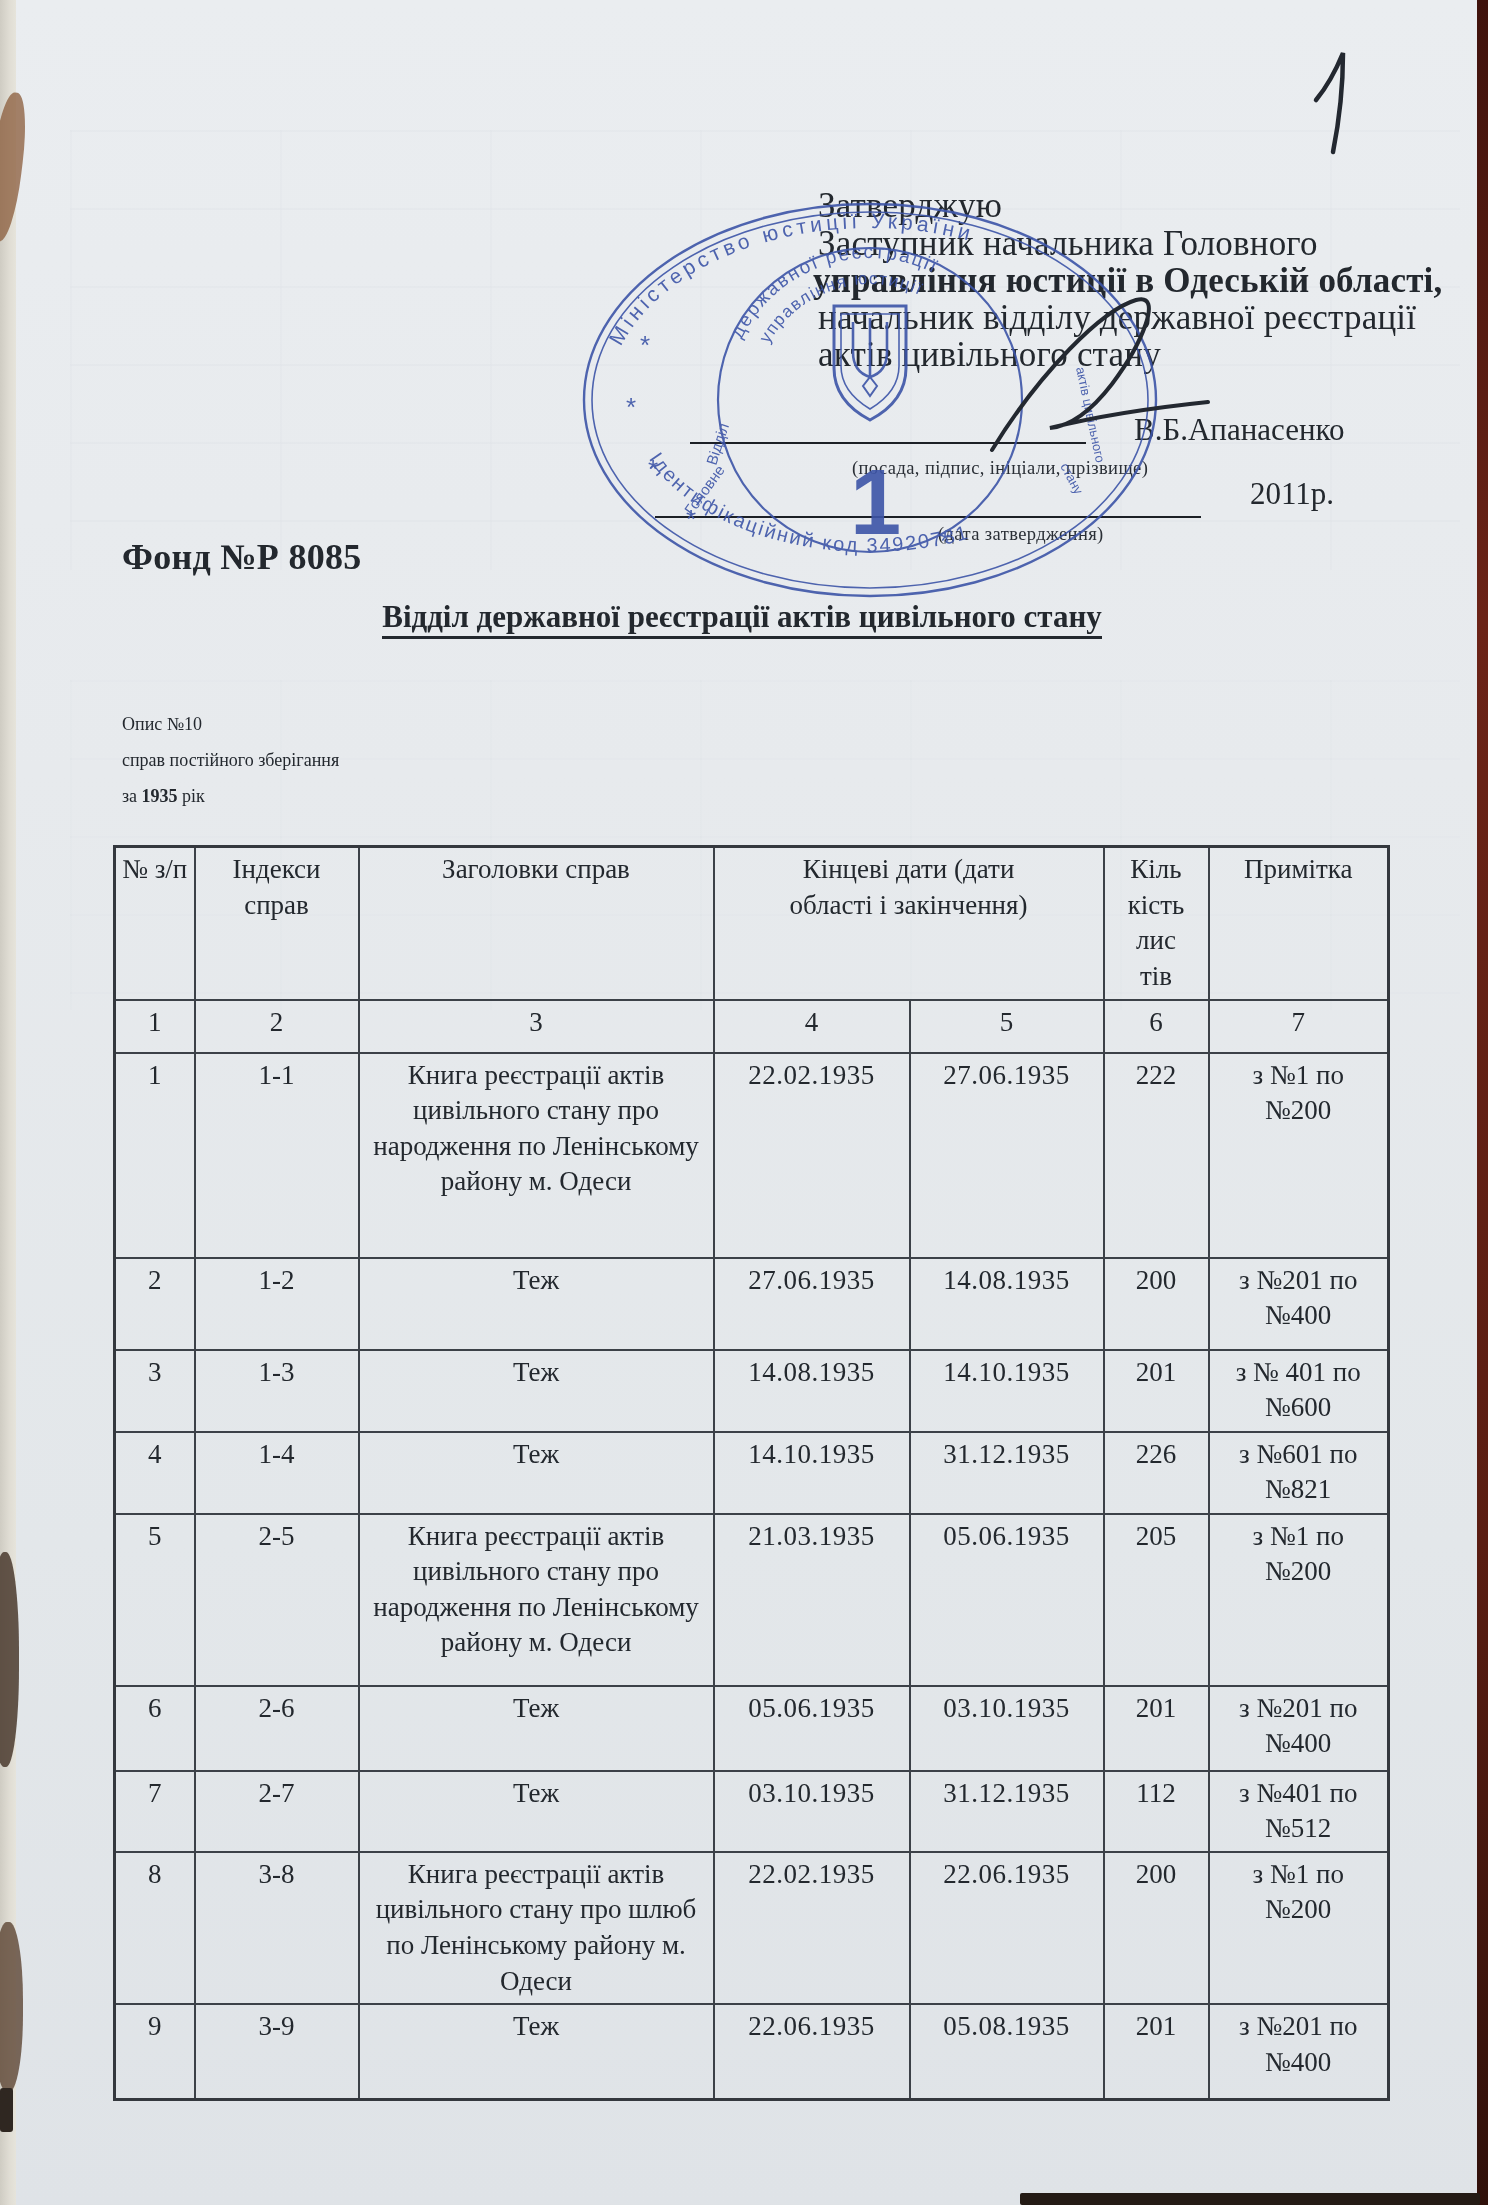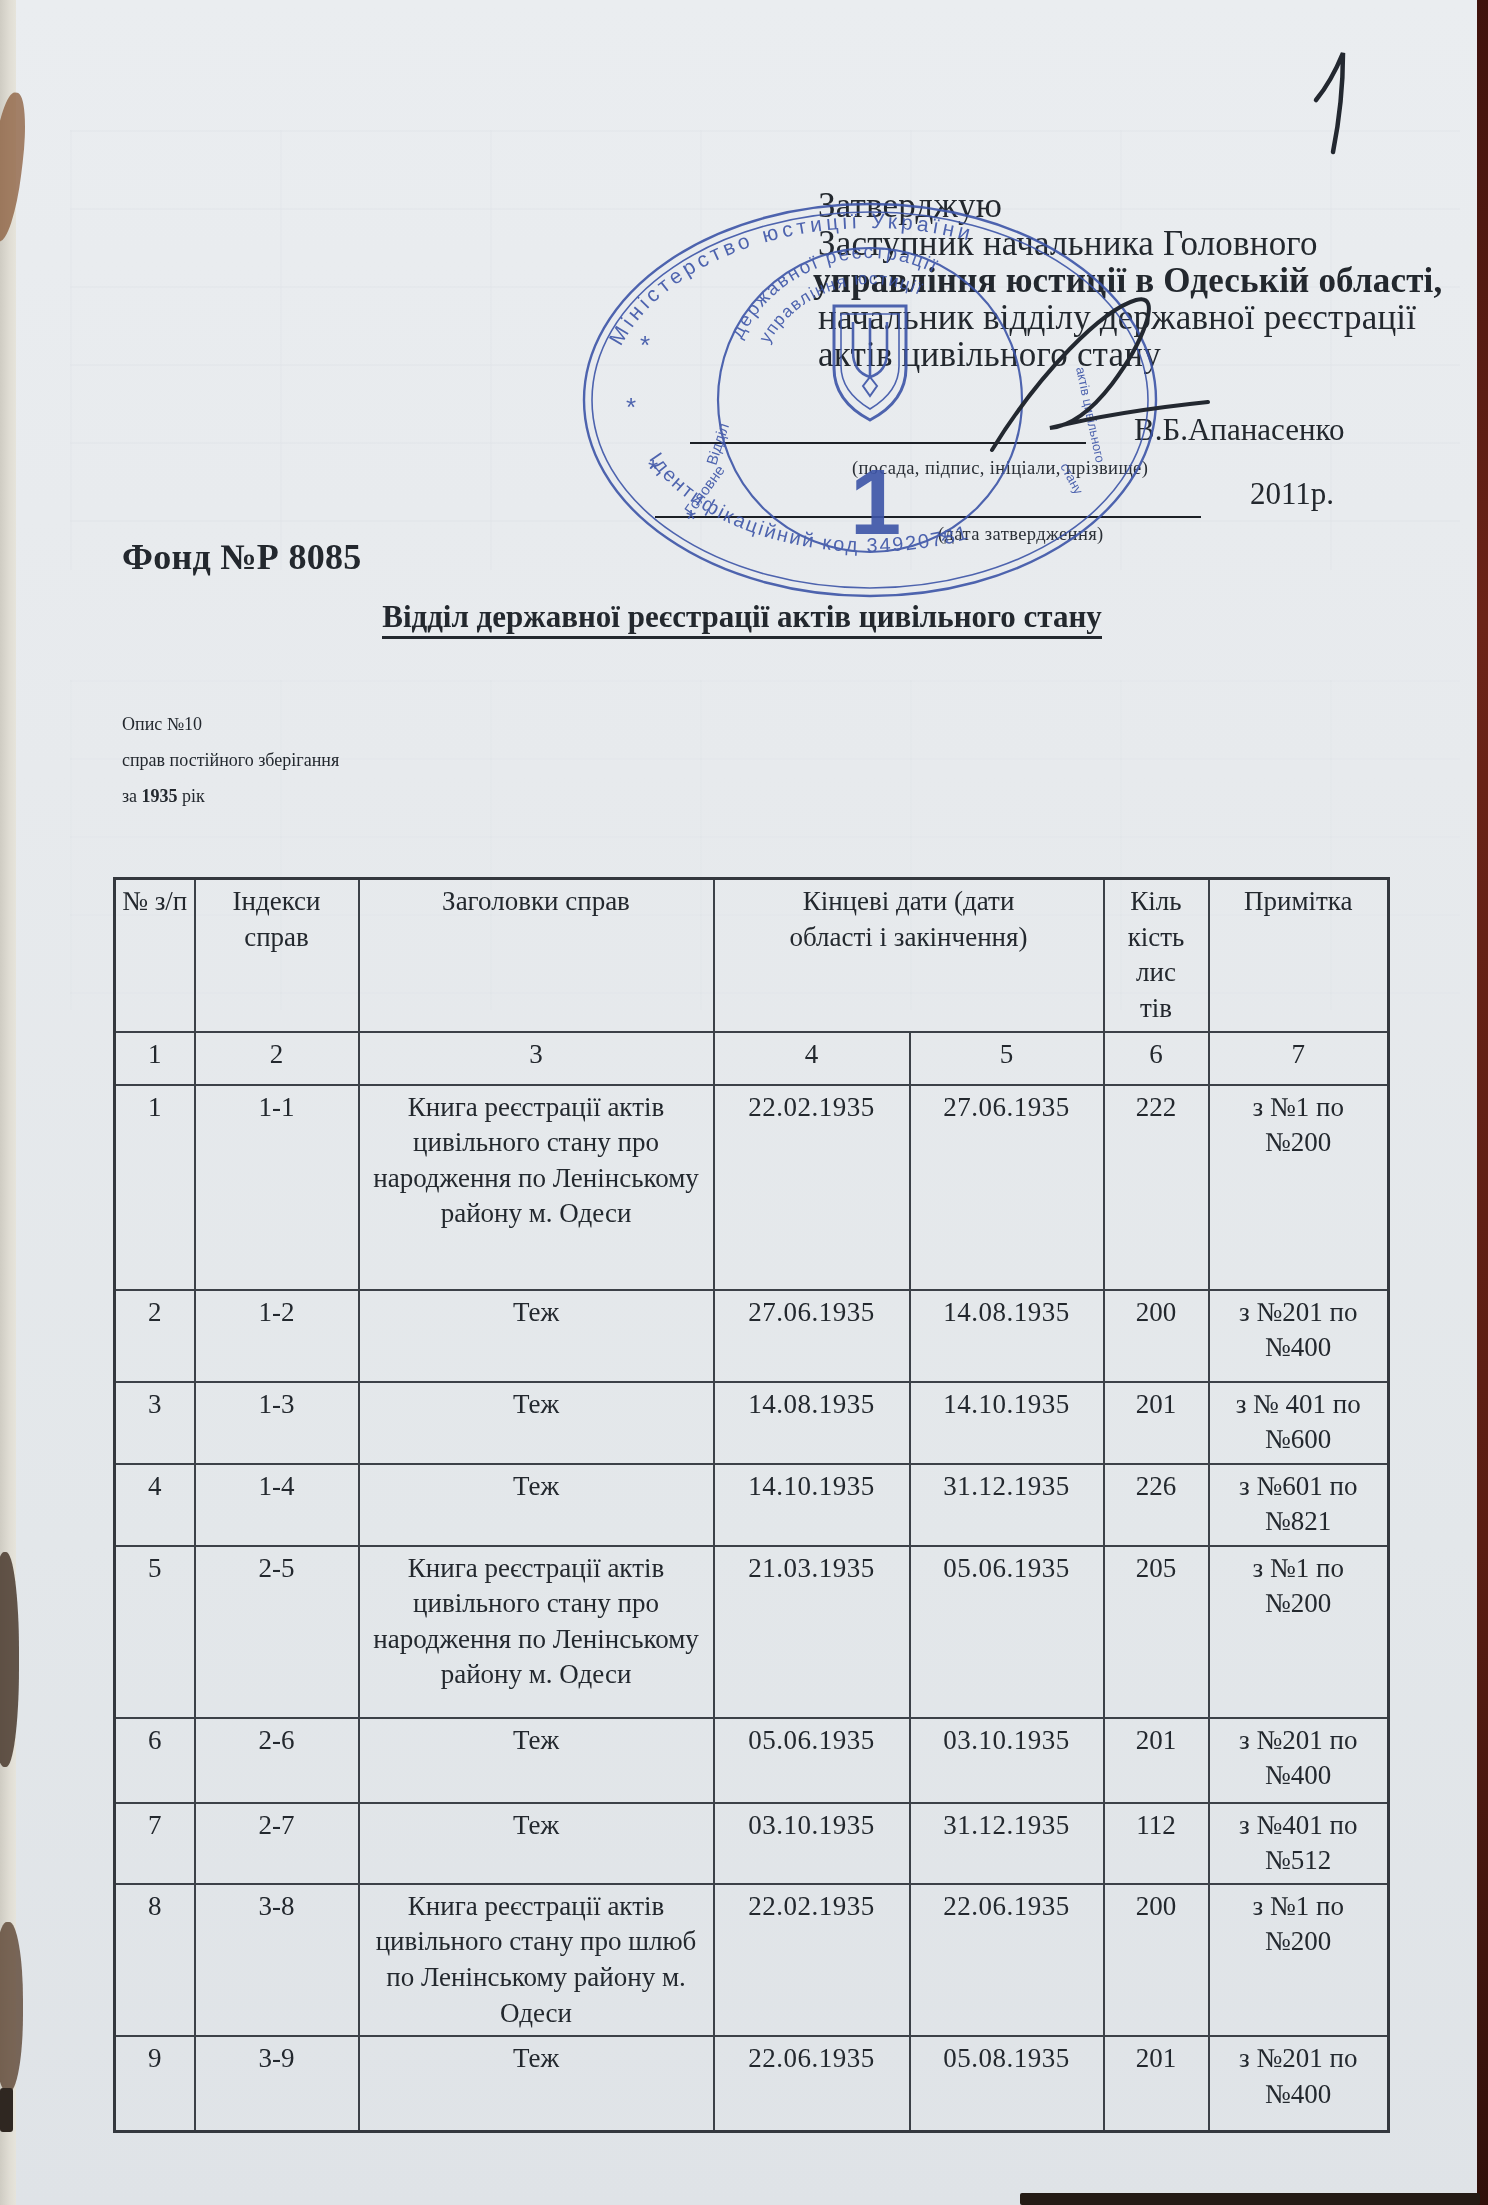--- a/index.html
+++ b/index.html
@@ -137,21 +137,21 @@
   <div class="abs doc-title" style="left:272px;top:596px;">
     <span>Відділ державної реєстрації актів цивільного стану</span><br>
   </div>
 
   <div class="abs opys" style="left:122px;top:706px;">
     <div>Опис №10</div>
     <div>справ постійного зберігання</div>
     <div><span>за </span><b>1935</b><span> рік</span></div>
   </div>
 
-  <table class="main abs" style="left:113px;top:845px;margin-top:32px;">
+  <table class="main abs" style="left:113px;top:845px;">
     <colgroup>
       <col style="width:80px">
         <col style="width:164px">
         <col style="width:355px">
       <col style="width:196px">
         <col style="width:194px">
         <col style="width:105px">
         <col style="width:180px">
     </colgroup>
     <tbody>

